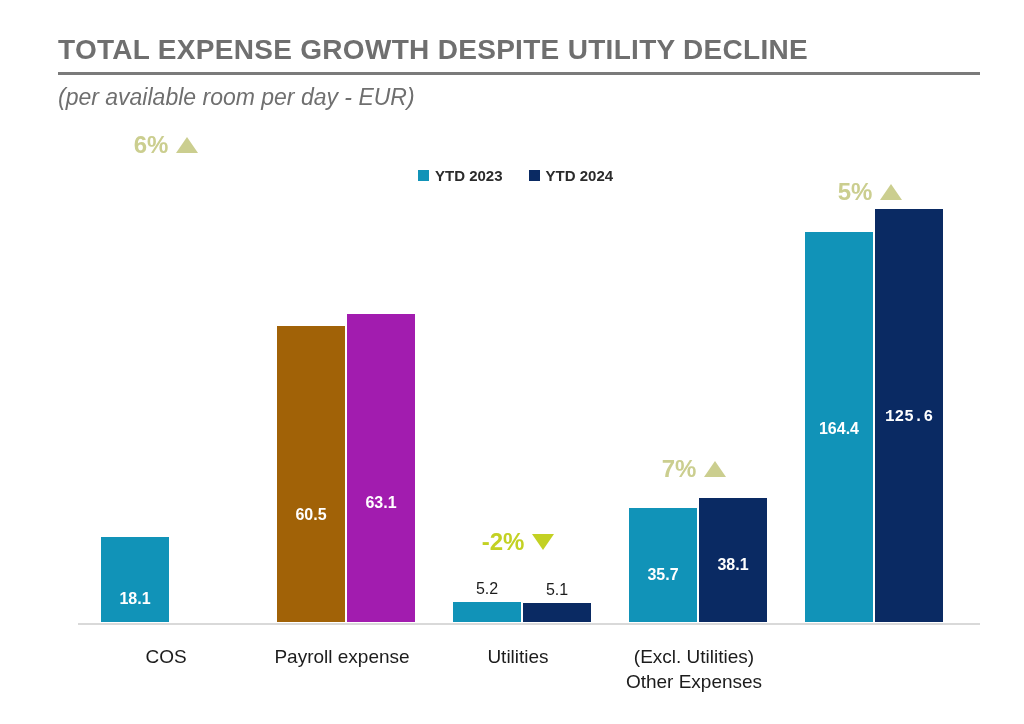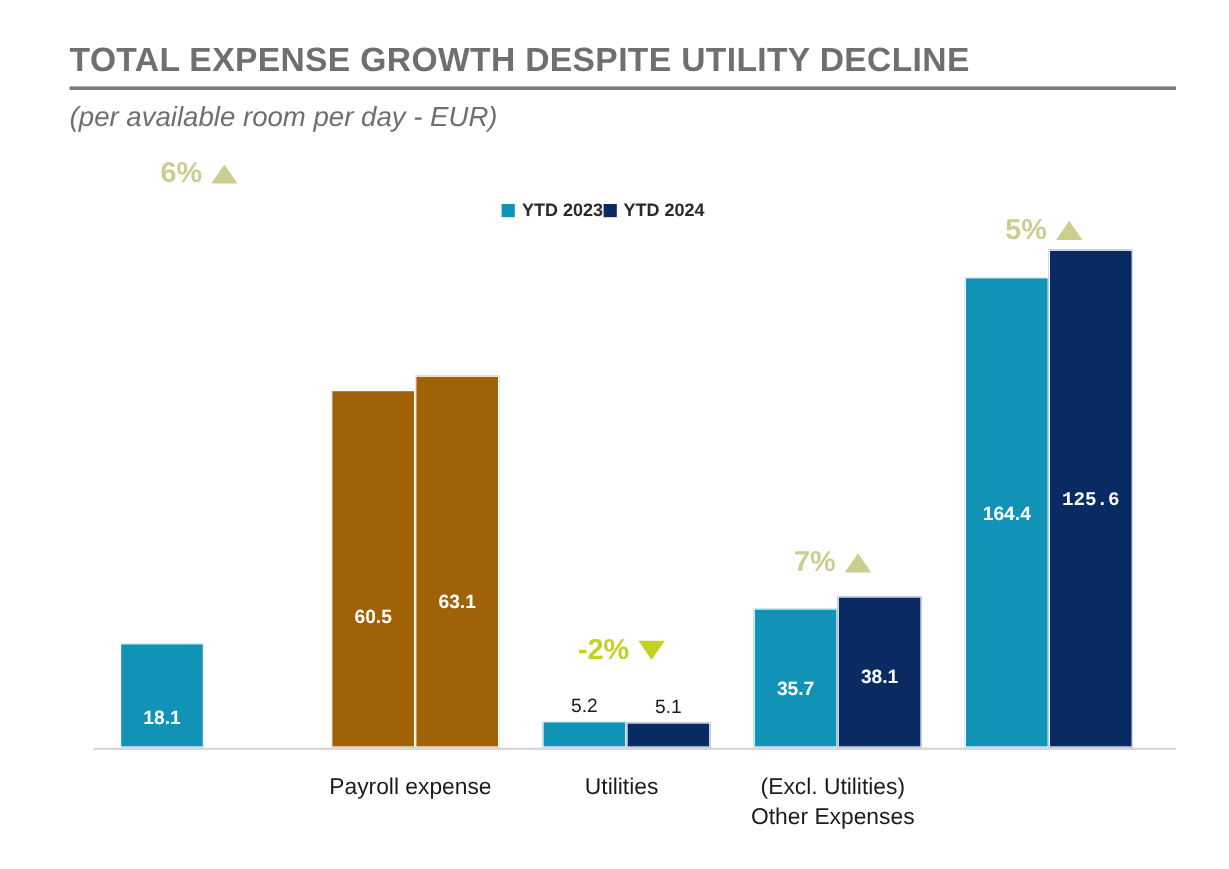--- a/index.html
+++ b/index.html
@@ -21,21 +21,21 @@
     background:#7a7a7a;
   }
   .subtitle{
     position:absolute;left:58px;top:84px;
     font-size:23px;font-style:italic;color:#6f6f6f;white-space:nowrap;
   }
 
   
   .legend{
     position:absolute;left:418px;top:167px;
-    display:flex;align-items:center;
+    display:flex;align-items:center;gap:26px;
   }
   .legend-item{display:flex;align-items:center;gap:6px;}
   .legend-swatch{width:11px;height:11px;display:inline-block;}
   .legend-label{font-size:15px;color:#2b2b2b;font-weight:bold;white-space:nowrap;}
 
   
   .plot{position:absolute;left:0;top:0;width:1024px;height:724px;}
   .baseline{
     position:absolute;left:78px;top:623px;width:902px;height:2px;
     background:#d9d9d9;
@@ -96,31 +96,34 @@
     <div class="baseline"></div>
 
     <div class="group" style="left:78px;width:176px;">
       <div class="delta" style="left:0;right:0;bottom:565px;">
         <span class="delta-text" style="color:#cbce8f">6%</span>
         <span class="arrow up" style="border-bottom:16px solid #cbce8f"></span>
       </div>
       <div class="bar prev" style="left:22px;width:70px;height:87px;background:#1193b8;">
         <span class="bar-val inside">18.1</span>
       </div>
+      <div class="cat">
+        <span>COS</span>
+      </div>
     </div>
 
     <div class="group" style="left:254px;width:176px;">
       <div class="delta" style="left:0;right:0;bottom:328px;">
         <span class="delta-text" style="color:#cbce8f">4%</span>
         <span class="arrow up" style="border-bottom:16px solid #cbce8f"></span>
       </div>
       <div class="bar prev" style="left:22px;width:70px;height:298px;background:#a16207;">
         <span class="bar-val inside" style="bottom:98px;">60.5</span>
       </div>
-      <div class="bar curr" style="left:92px;width:70px;height:310px;background:#a16207;padding-left:44px;">
+      <div class="bar curr" style="left:92px;width:70px;height:310px;background:#a21caf;padding-left:44px;">
         <span class="bar-val inside" style="bottom:110px;">63.1</span>
       </div>
       <div class="cat">
         <span>Payroll expense</span>
       </div>
     </div>
 
     <div class="group" style="left:430px;width:176px;">
       <div class="delta" style="left:0;right:0;bottom:168px;">
         <span class="delta-text" style="color:#c3d123">-2%</span>

